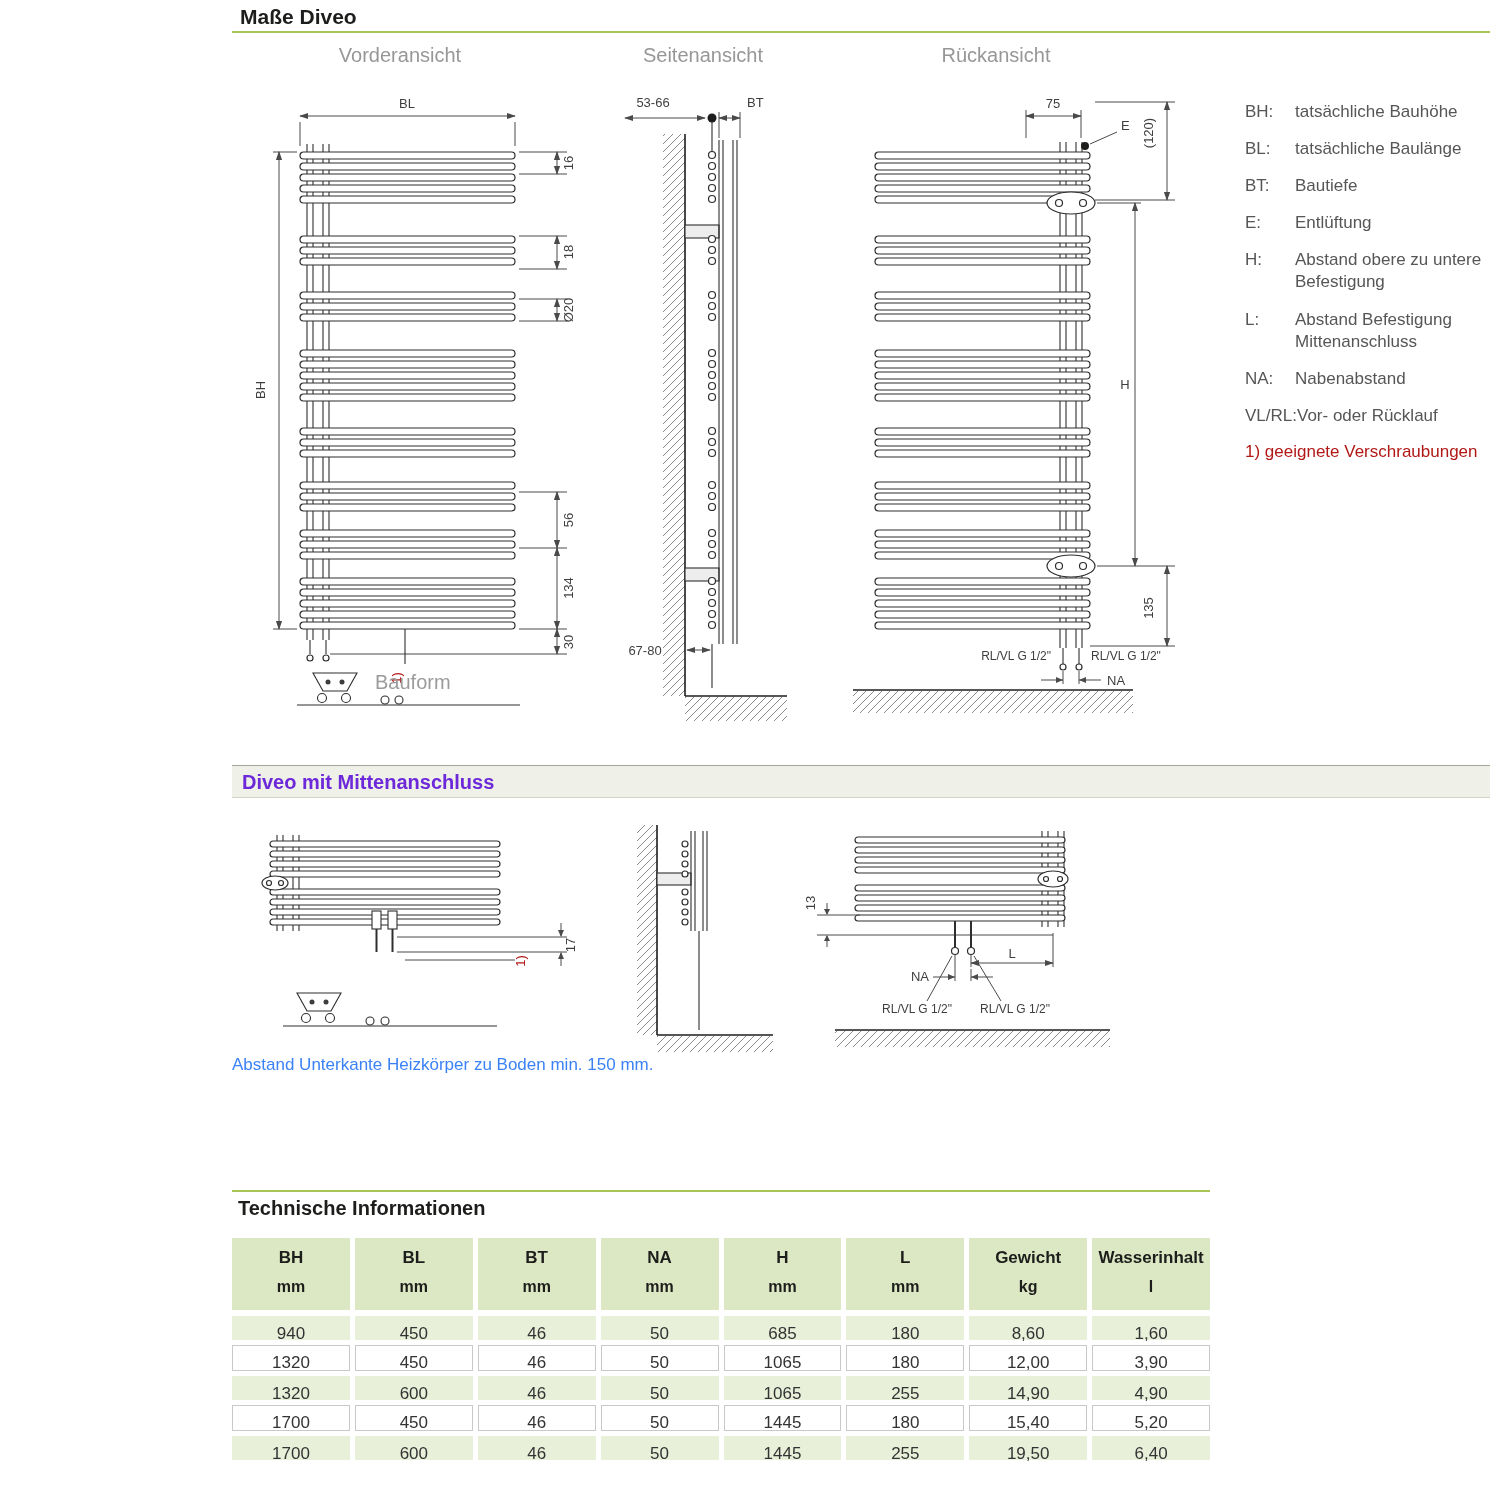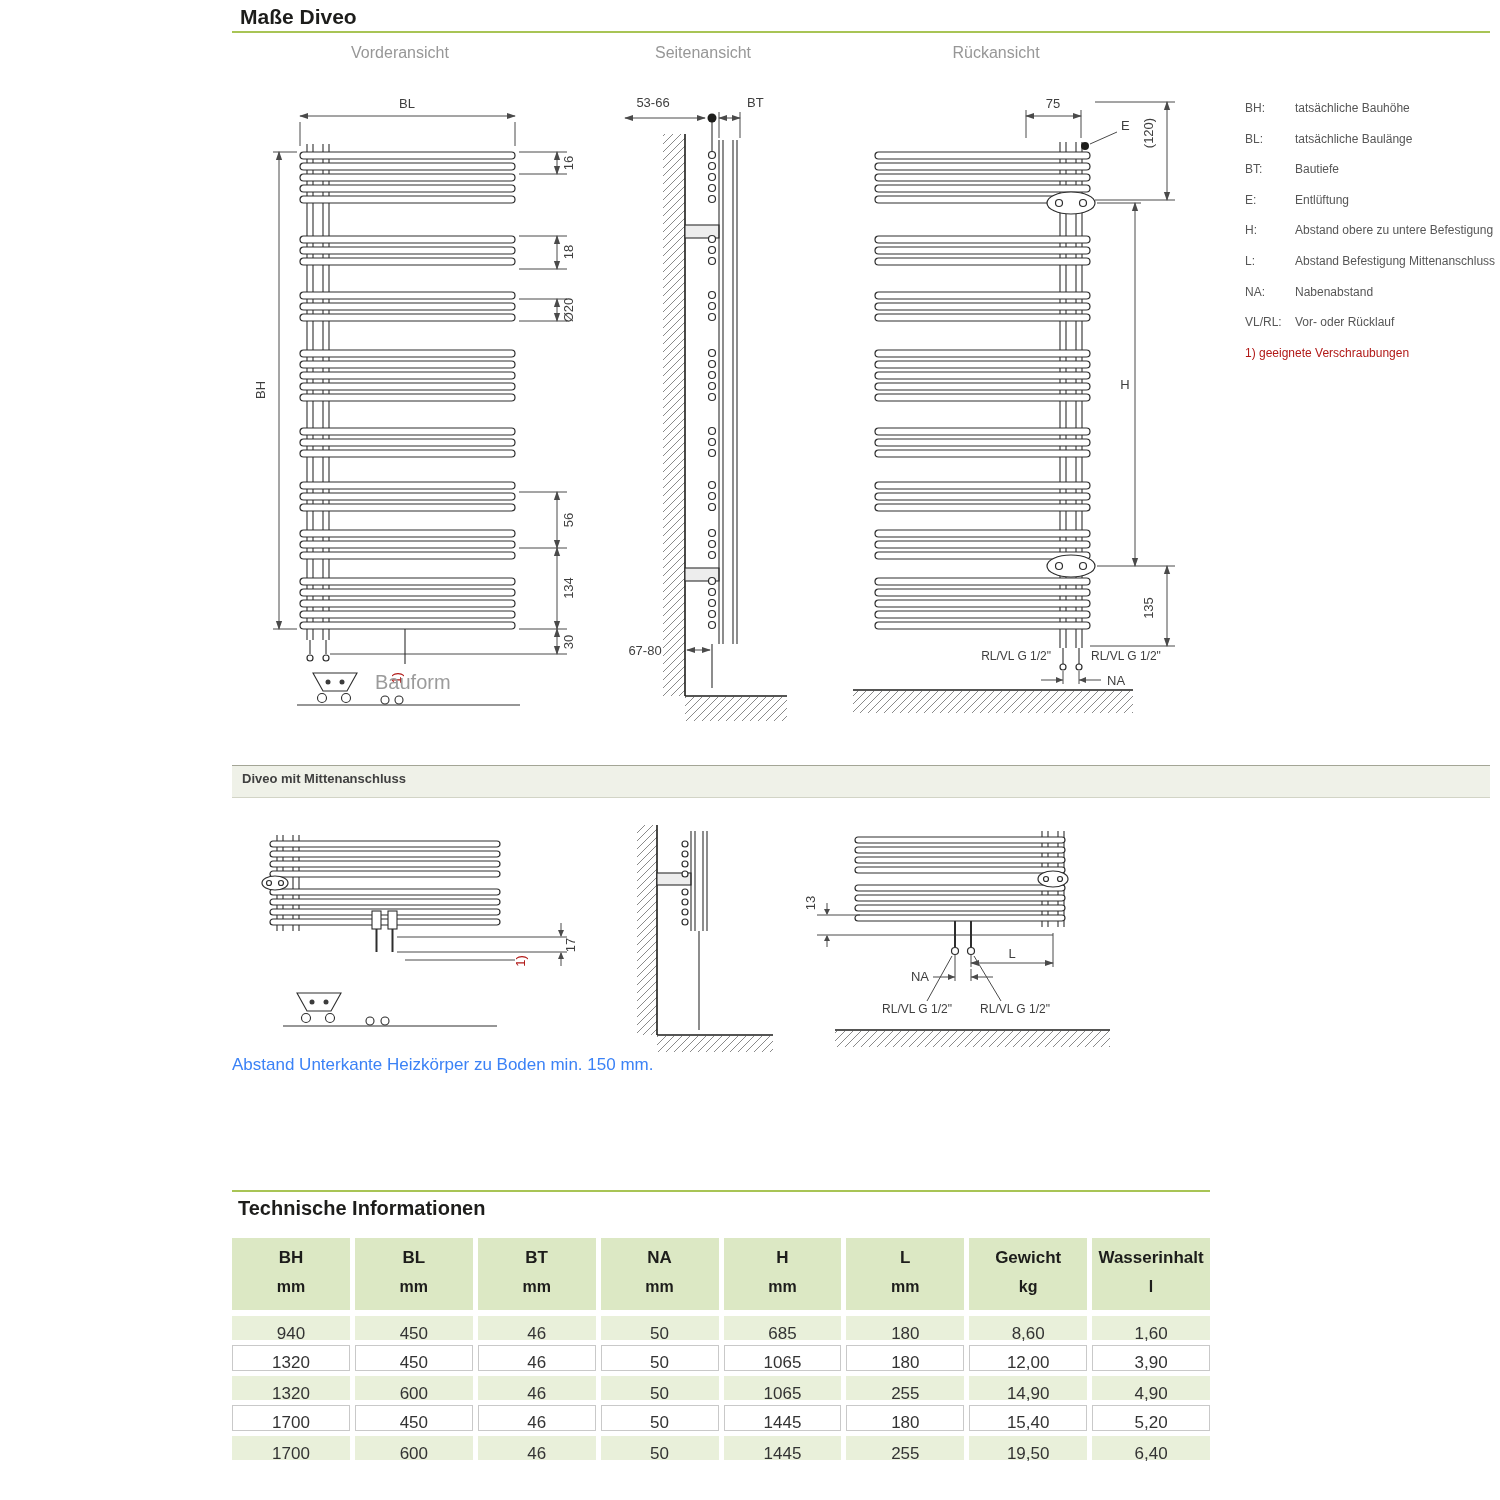--- a/index.html
+++ b/index.html
@@ -1,27 +1,27 @@
 <!DOCTYPE html>
 <html><head>
 <meta charset="utf-8">
 <style>
   html,body{margin:0;padding:0;background:#fff;}
   .page{position:relative;width:1500px;height:1500px;background:#fff;font-family:"Liberation Sans",sans-serif;overflow:hidden;border-radius:22px;}
   .abs{position:absolute;}
   .page-title{left:240px;top:5px;font-size:21px;font-weight:bold;color:#1d1d1b;}
   .rule{left:232px;top:31px;width:1258px;height:2px;background:#a8c455;}
-  .view-h{top:44px;font-size:16px;color:#979797;transform:translateX(-50%);white-space:nowrap;}
-  .legend{left:1245px;top:101px;width:252px;color:#565656;font-size:12px;}
+  .view-h{top:44px;font-size:20px;color:#979797;transform:translateX(-50%);white-space:nowrap;}
+  .legend{left:1245px;top:101px;width:252px;color:#565656;font-size:17px;}
   .lrow{display:flex;margin-bottom:15px;line-height:1.3;}
   .labbr{min-width:50px;flex:none;}
   .ltext{flex:1;}
   .lnote{color:#b11917;margin-top:12px;}
   .band{left:232px;top:765px;width:1258px;height:31px;background:#eff1e8;border-top:1px solid #a3a596;border-bottom:1px solid #d2d4c6;}
-  .band-title{padding:5px 0 0 10px;font-size:13px;font-weight:bold;color:#404040;}
+  .band-title{padding:5px 0 0 10px;font-size:20px;font-weight:bold;color:#6d28d9;}
   .note-line{left:232px;font-size:17px;color:#3b82f6;}
   .tech-rule{left:232px;top:1190px;width:978px;height:2px;background:#a8c455;}
   .tech-title{left:238px;top:1197px;font-size:20px;font-weight:bold;color:#1d1d1b;}
   .ttable{left:232px;top:1238px;width:978px;}
   .trow{display:grid;grid-template-columns:repeat(8,1fr);column-gap:5px;margin-bottom:5px;}
   .thead{margin-bottom:6px;}
   .th{background:#dce8c4;height:62px;text-align:center;color:#1d1d1b;font-weight:bold;padding-top:10px;}
   .thl{font-size:17px;}
   .thu{font-size:16px;margin-top:10px;}
   .td{height:24px;line-height:36px;text-align:center;font-size:17px;color:#333;}

